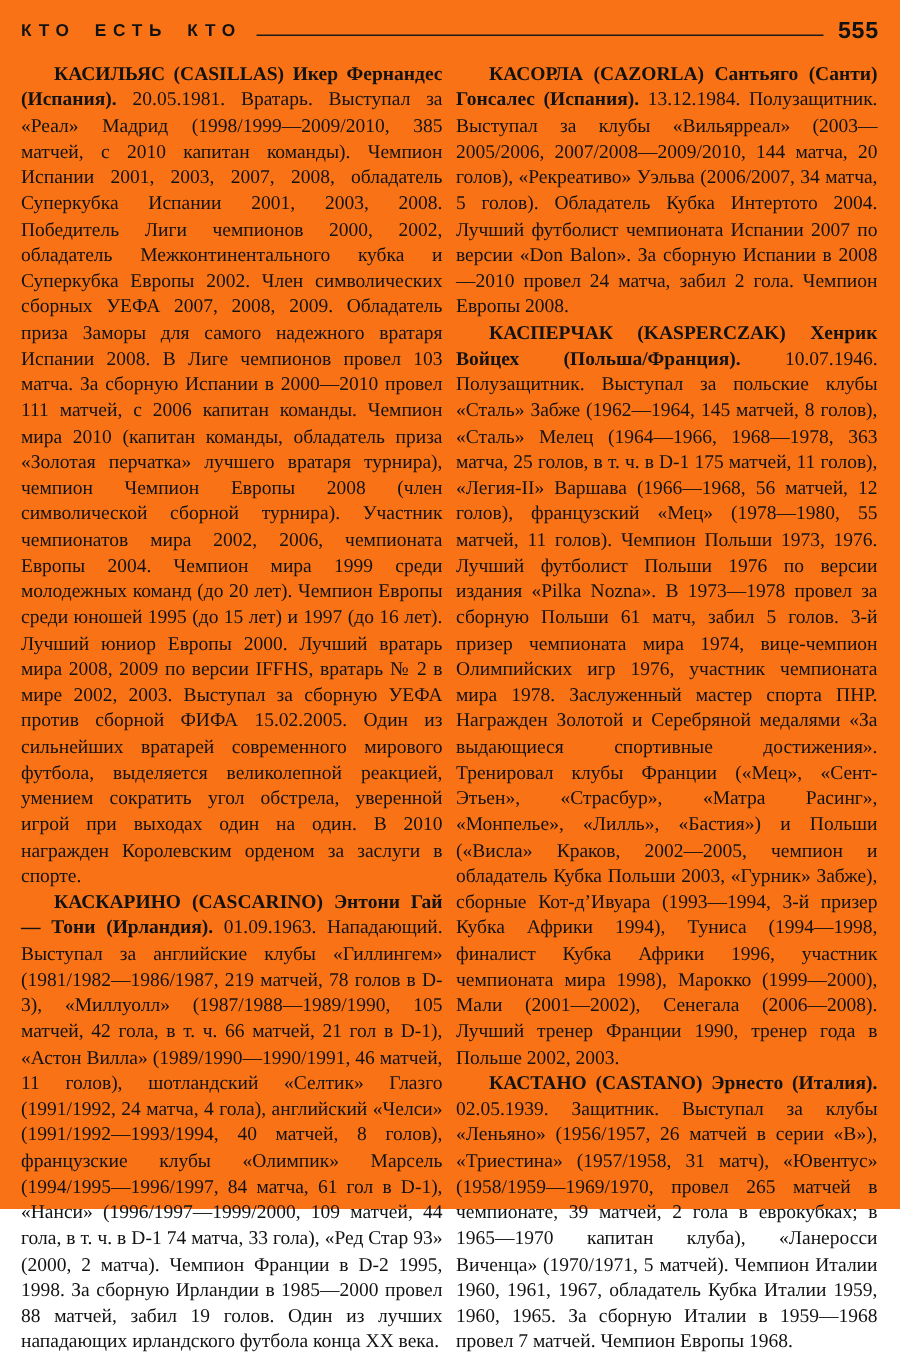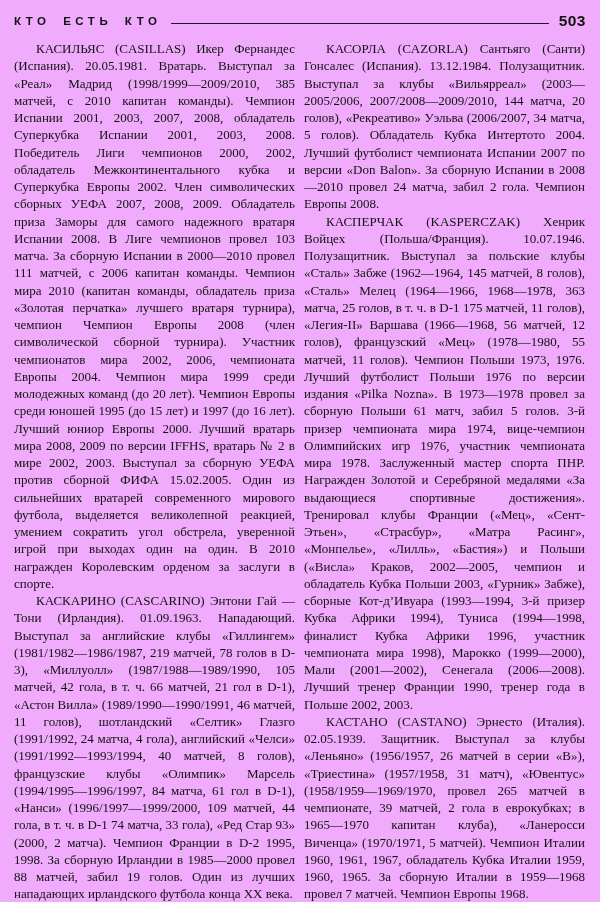--- a/index.html
+++ b/index.html
@@ -10,23 +10,23 @@
   }
   body {
     width: 600px;
     height: 902px;
     overflow: hidden;
     font-family: "Liberation Serif", serif;
     color: #121212;
   }
   .page {
     width: 600px;
-    height: 902px;
+    height: 806px;
     padding: 11px 14px 0 14px;
-    background: #f0abfc;
+    background: #f97316;
   }
   
   .header {
     display: flex;
     align-items: center;
     font-family: "Liberation Sans", sans-serif;
     font-weight: bold;
     height: 20px;
     margin-bottom: 9px;
   }
@@ -59,32 +59,32 @@
     line-height: 17.25px;
     text-align: justify;
   }
   .entry {
     margin: 0;
     text-indent: 22px;
   }
   .entry + .entry {
   }
   .headword {
-    font-weight: normal;
+    font-weight: bold;
   }
 </style>
 </head>
 <body>
 
 <div class="page">
 
   <div class="header">
     <span class="running-title">КТО ЕСТЬ КТО</span>
     <span class="header-rule"></span>
-    <span class="page-number">503</span>
+    <span class="page-number">555</span>
   </div>
 
   <div class="columns">
 
     <div class="col">
       <p class="entry"><span class="headword">КАСИЛЬЯС (CASILLAS) Икер Фернандес (Испания).</span> <span>20.05.1981. Вратарь. Выступал за «Реал» Мадрид (1998/1999—2009/2010, 385 матчей, с 2010 капитан команды). Чемпион Испании 2001, 2003, 2007, 2008, обладатель Суперкубка Испании 2001, 2003, 2008. Победитель Лиги чемпионов 2000, 2002, обладатель Межконтинентального кубка и Суперкубка Европы 2002. Член символических сборных УЕФА 2007, 2008, 2009. Обладатель приза Заморы для самого надежного вратаря Испании 2008. В Лиге чемпионов провел 103 матча. За сборную Испании в 2000—2010 провел 111 матчей, с 2006 капитан команды. Чемпион мира 2010 (капитан команды, обладатель приза «Золотая перчатка» лучшего вратаря турнира), чемпион Чемпион Европы 2008 (член символической сборной турнира). Участник чемпионатов мира 2002, 2006, чемпионата Европы 2004. Чемпион мира 1999 среди молодежных команд (до 20 лет). Чемпион Европы среди юношей 1995 (до 15 лет) и 1997 (до 16 лет). Лучший юниор Европы 2000. Лучший вратарь мира 2008, 2009 по версии IFFHS, вратарь № 2 в мире 2002, 2003. Выступал за сборную УЕФА против сборной ФИФА 15.02.2005. Один из сильнейших вратарей современного мирового футбола, выделяется великолепной реакцией, умением сократить угол обстрела, уверенной игрой при выходах один на один. В 2010 награжден Королевским орденом за заслуги в спорте.</span></p>
       <p class="entry"><span class="headword">КАСКАРИНО (CASCARINO) Энтони Гай — Тони (Ирландия).</span> <span>01.09.1963. Нападающий. Выступал за английские клубы «Гиллингем» (1981/1982—1986/1987, 219 матчей, 78 голов в D-3), «Миллуолл» (1987/1988—1989/1990, 105 матчей, 42 гола, в т. ч. 66 матчей, 21 гол в D-1), «Астон Вилла» (1989/1990—1990/1991, 46 матчей, 11 голов), шотландский «Селтик» Глазго (1991/1992, 24 матча, 4 гола), английский «Челси» (1991/1992—1993/1994, 40 матчей, 8 голов), французские клубы «Олимпик» Марсель (1994/1995—1996/1997, 84 матча, 61 гол в D-1), «Нанси» (1996/1997—1999/2000, 109 матчей, 44 гола, в т. ч. в D-1 74 матча, 33 гола), «Ред Стар 93» (2000, 2 матча). Чемпион Франции в D-2 1995, 1998. За сборную Ирландии в 1985—2000 провел 88 матчей, забил 19 голов. Один из лучших нападающих ирландского футбола конца XX века.</span></p>
     </div>
 
     <div class="col">

